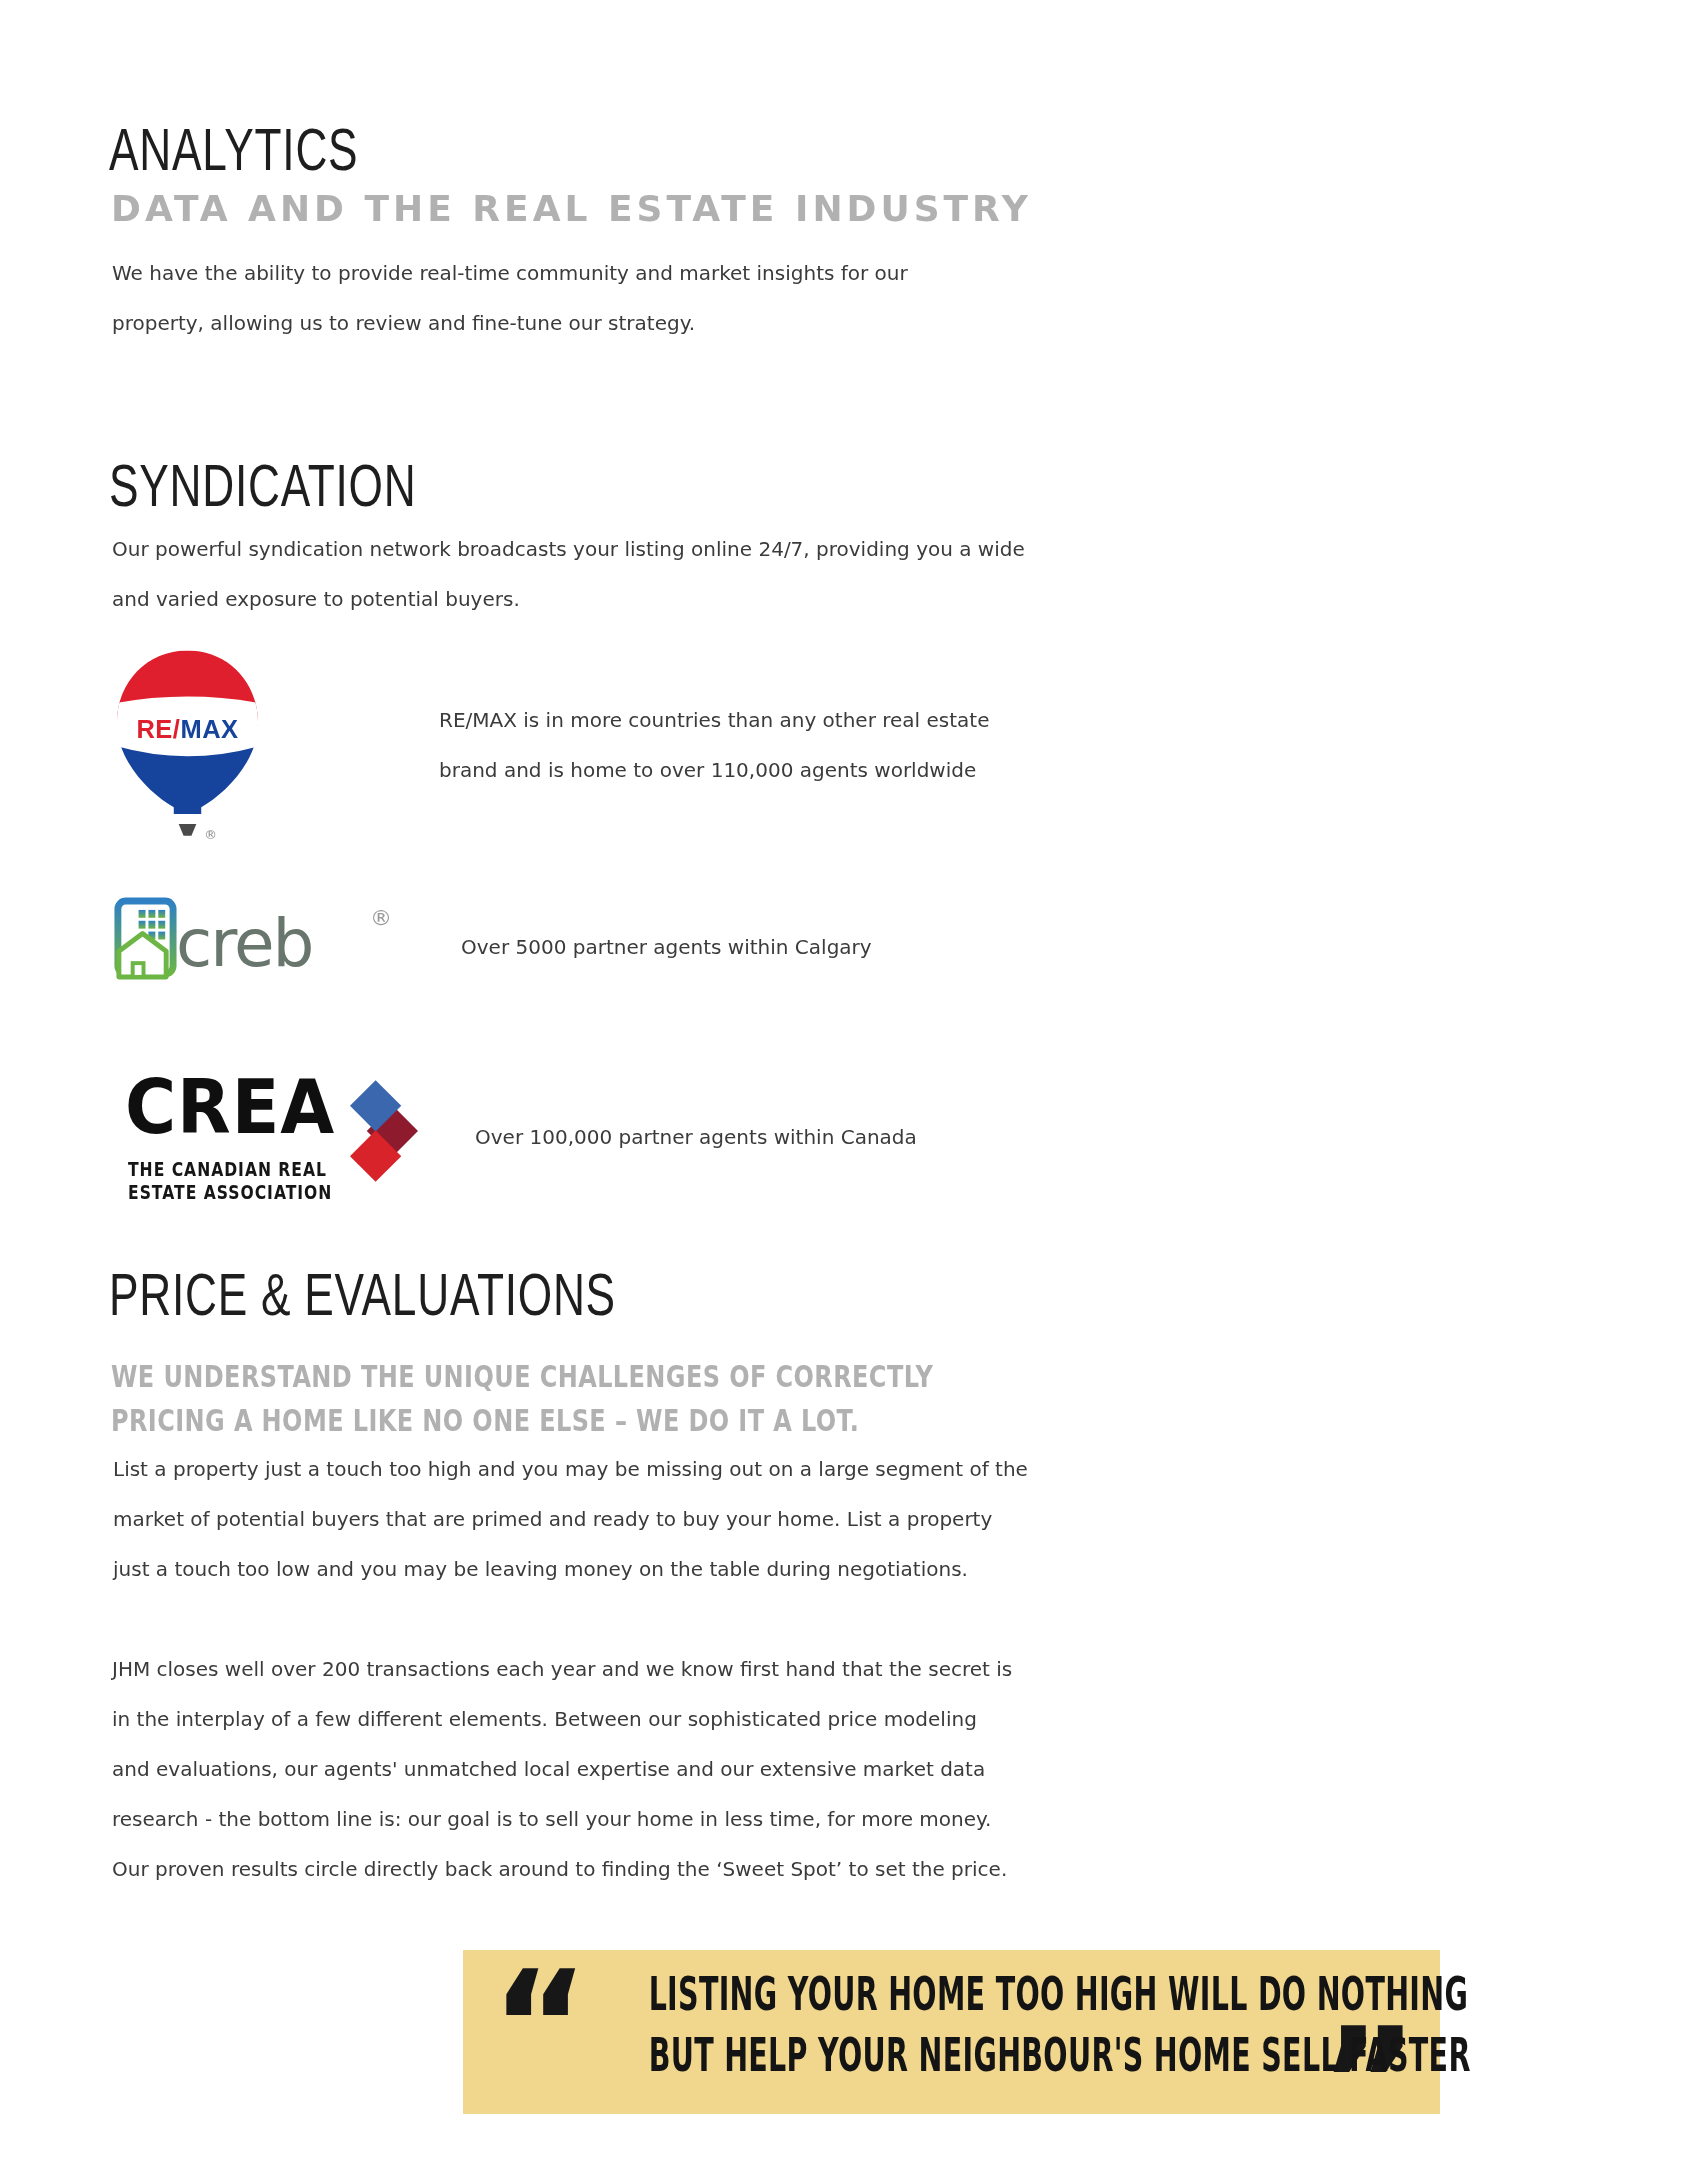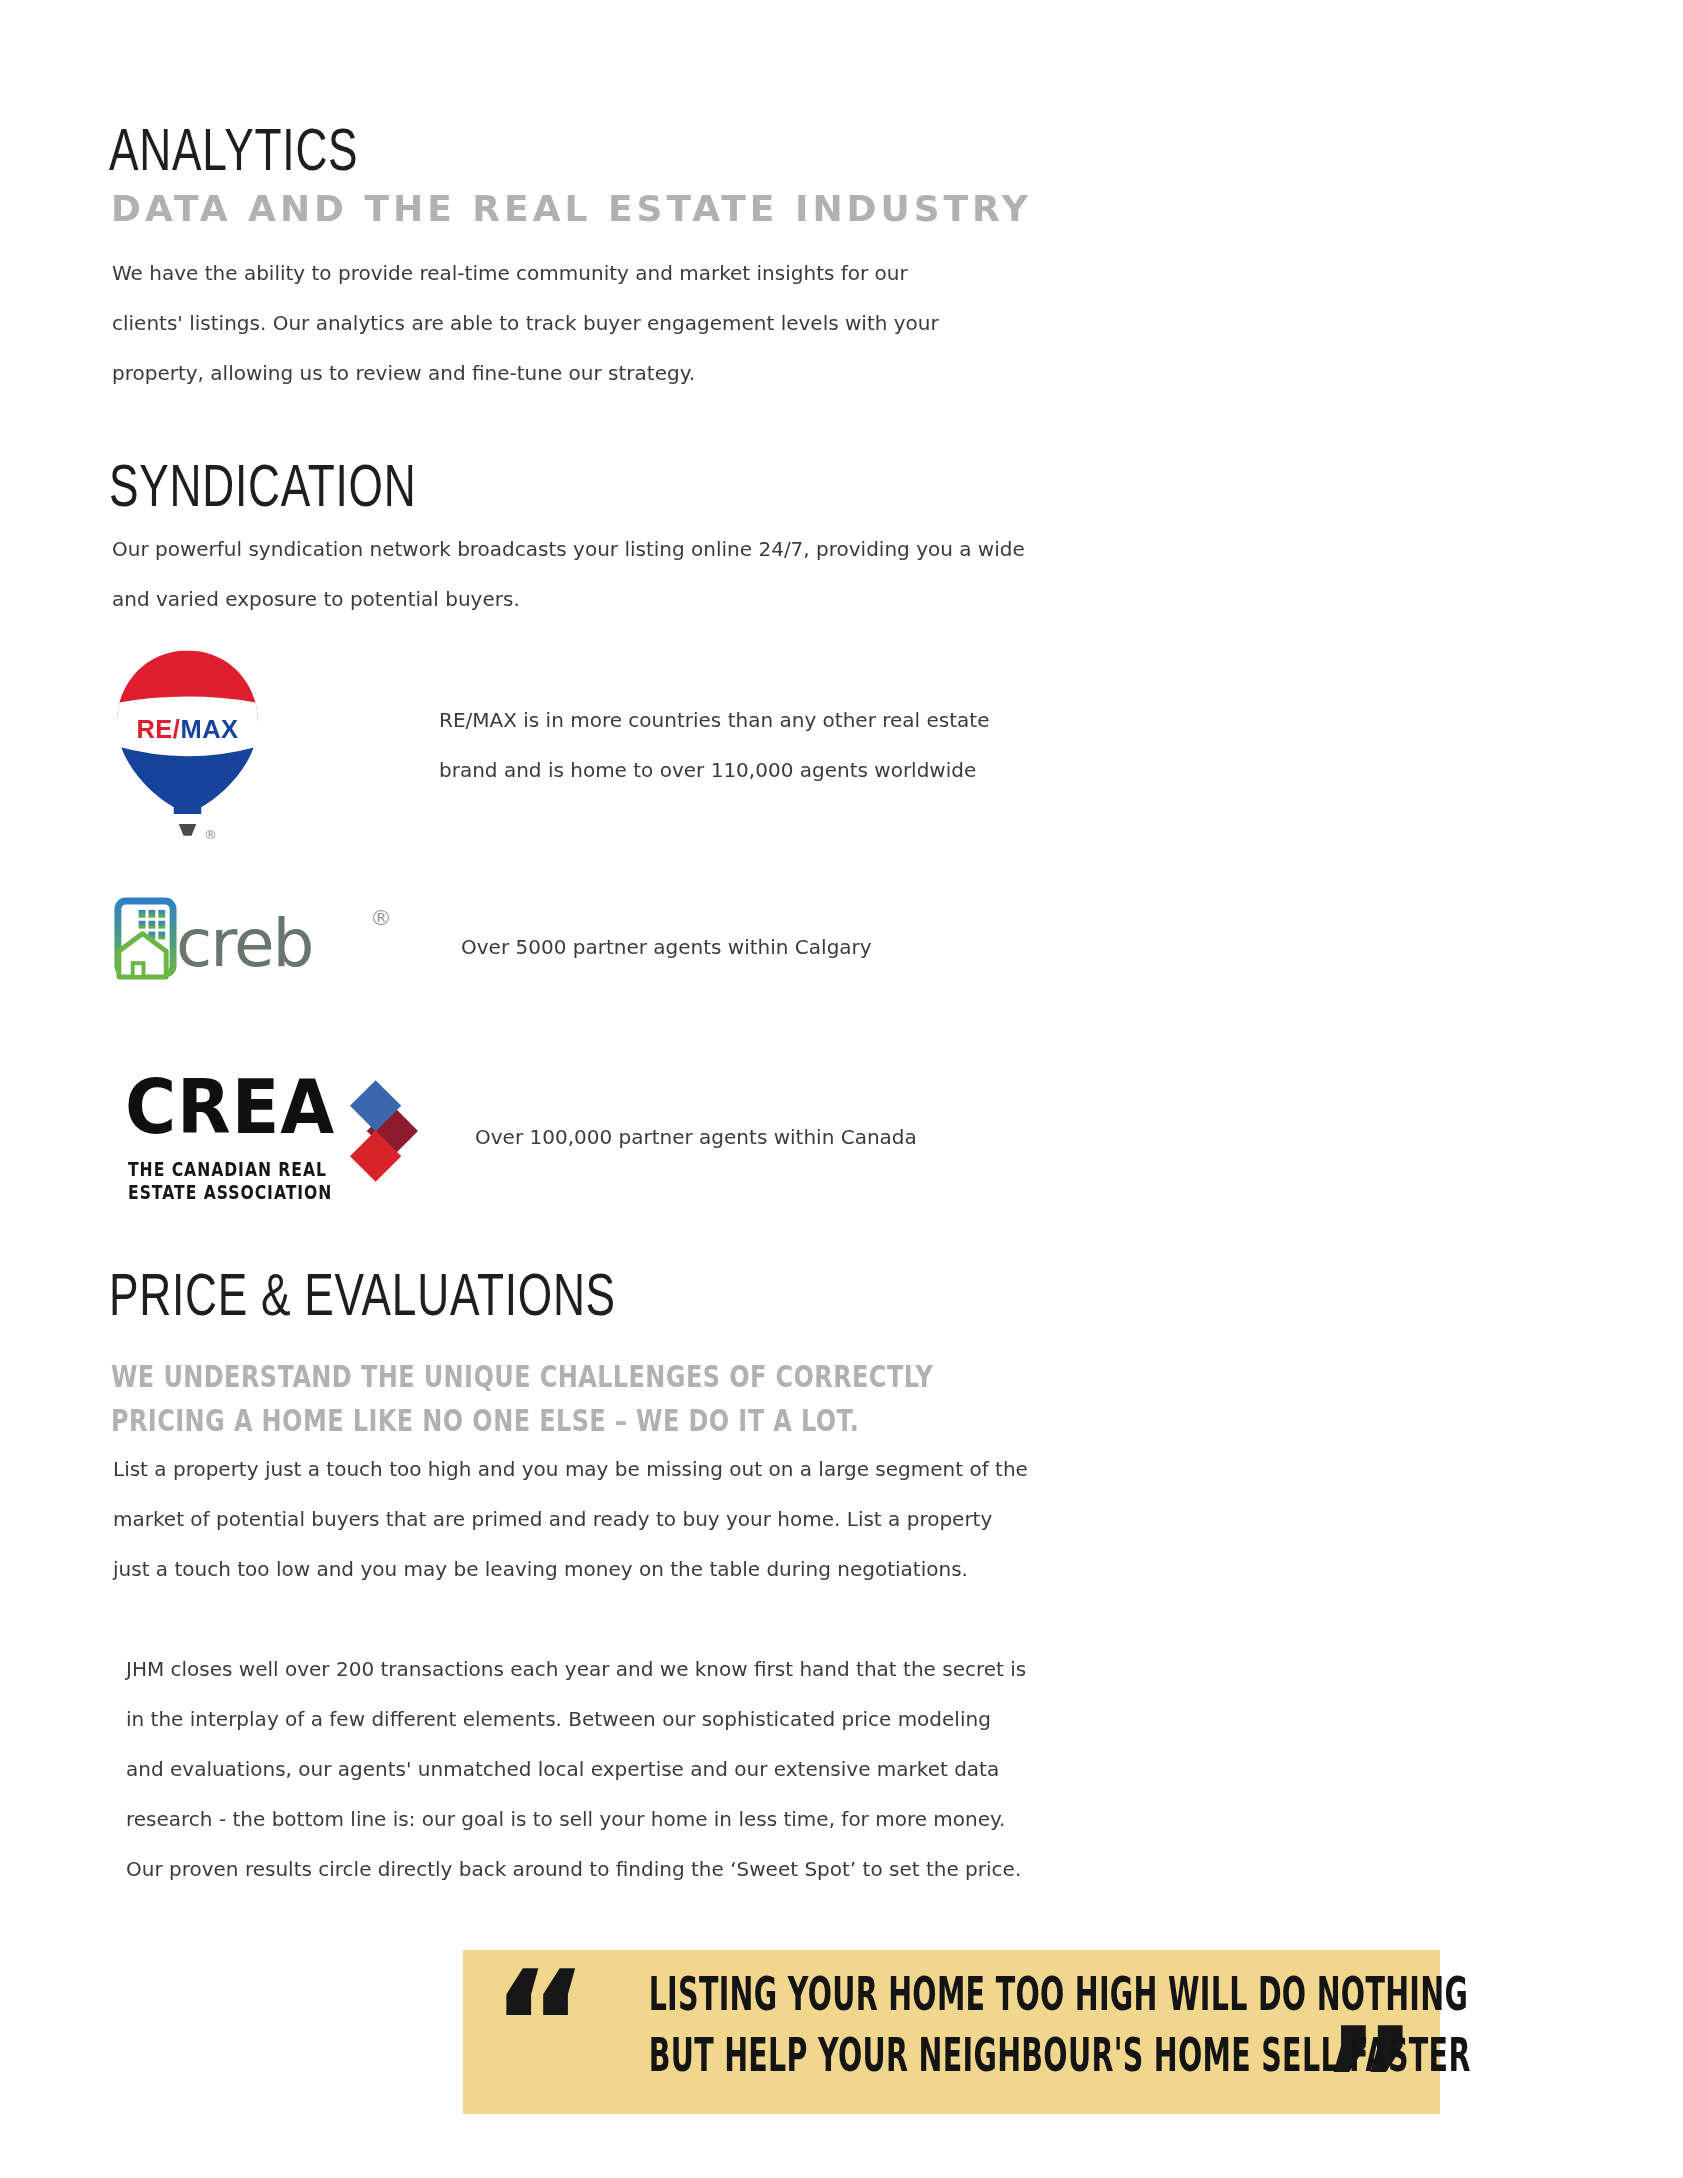--- a/index.html
+++ b/index.html
@@ -27,21 +27,20 @@
 </style>
 </head>
 <body>
 
 <div class="page">
 
   <div class="abs h1" style="left:109px;top:121px;">ANALYTICS</div>
   <div class="abs subgray" style="left:111px;top:192px;">DATA AND THE REAL ESTATE INDUSTRY</div>
   <div class="abs para" style="left:112px;top:248px;">
     <div class="pline">We have the ability to provide real-time community and market insights for our</div>
-    <div class="pline">clients' listings. Our analytics are able to track buyer engagement levels with your</div>
     <div class="pline">property, allowing us to review and fine-tune our strategy.</div>
   </div>
 
   <div class="abs h1" style="left:109px;top:457px;">SYNDICATION</div>
   <div class="abs para" style="left:112px;top:524px;">
     <div class="pline">Our powerful syndication network broadcasts your listing online 24/7, providing you a wide</div>
     <div class="pline">and varied exposure to potential buyers.</div>
   </div>
 
   <svg class="abs" style="left:114px;top:645px;" width="147" height="203" viewBox="0 0 150 202">
@@ -108,21 +107,21 @@
   <div class="abs h1" style="left:109px;top:1266px;">PRICE &amp; EVALUATIONS</div>
   <div class="abs subgray2" style="left:111px;top:1355px;">
     <div>WE UNDERSTAND THE UNIQUE CHALLENGES OF CORRECTLY</div>
     <div>PRICING A HOME LIKE NO ONE ELSE – WE DO IT A LOT.</div>
   </div>
   <div class="abs para" style="left:113px;top:1444px;">
     <div class="pline">List a property just a touch too high and you may be missing out on a large segment of the</div>
     <div class="pline">market of potential buyers that are primed and ready to buy your home. List a property</div>
     <div class="pline">just a touch too low and you may be leaving money on the table during negotiations.</div>
   </div>
-  <div class="abs para" style="left:112px;top:1644px;margin-left:14px;">
+  <div class="abs para" style="left:112px;top:1644px;">
     <div class="pline">JHM closes well over 200 transactions each year and we know first hand that the secret is</div>
     <div class="pline">in the interplay of a few different elements. Between our sophisticated price modeling</div>
     <div class="pline">and evaluations, our agents' unmatched local expertise and our extensive market data</div>
     <div class="pline">research - the bottom line is: our goal is to sell your home in less time, for more money.</div>
     <div class="pline">Our proven results circle directly back around to finding the ‘Sweet Spot’ to set the price.</div>
   </div>
 
   <div class="abs quote-box" style="left:463px;top:1950px;width:977px;height:187px;">
     <span class="bigquote" style="left:28px;top:2px;">“</span>
     <span class="bigquote" style="right:22px;top:59px;">”</span>

